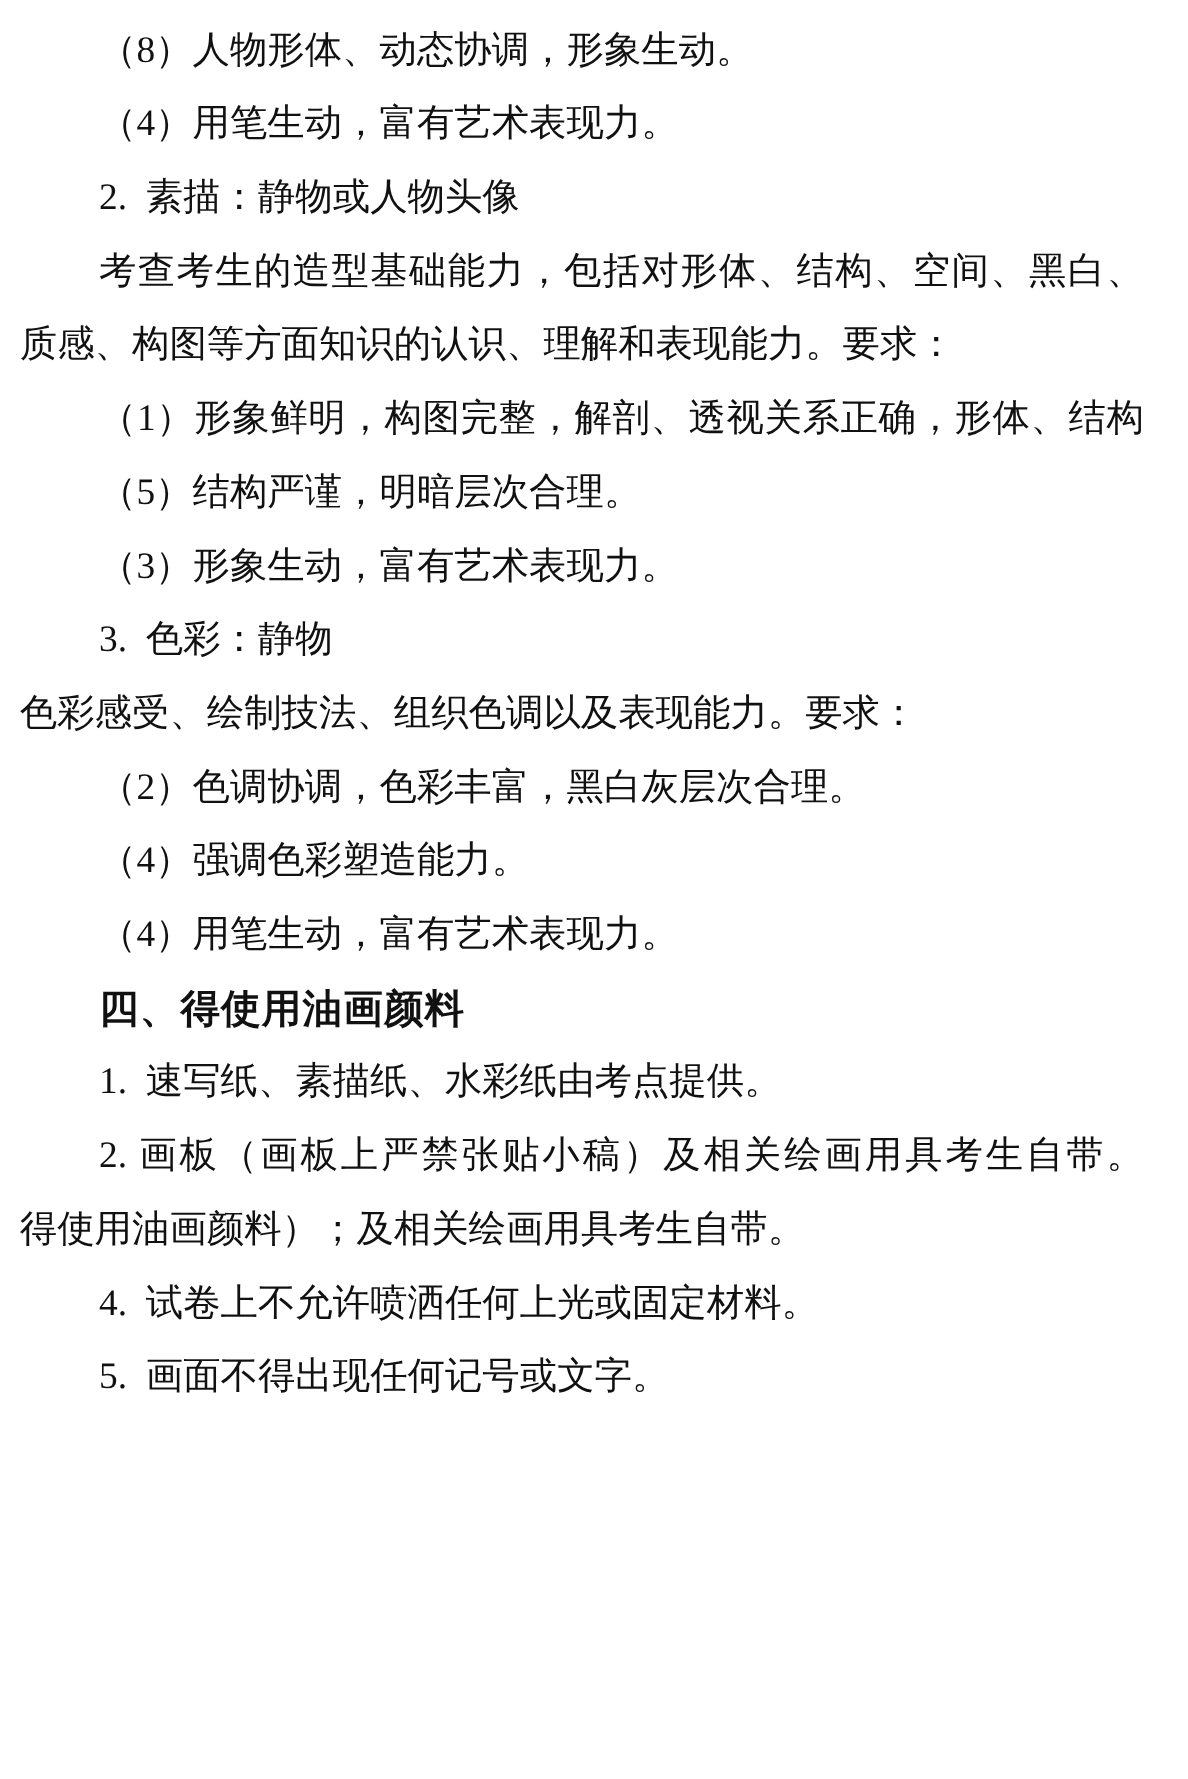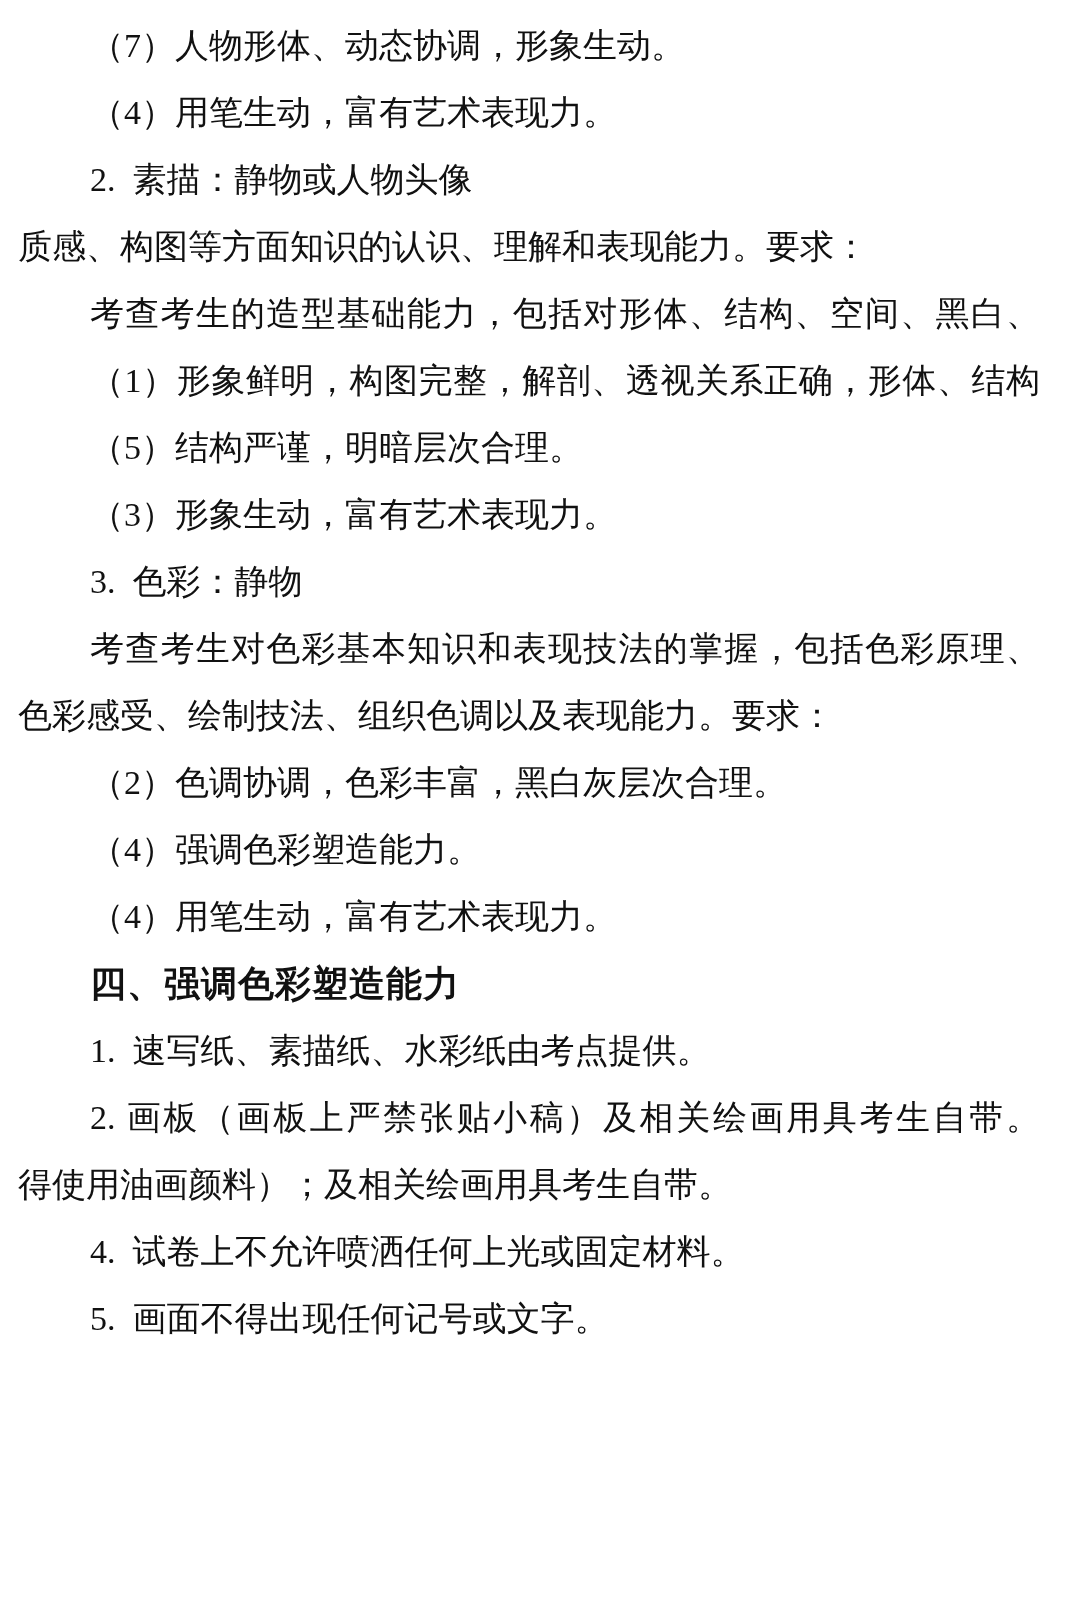--- a/index.html
+++ b/index.html
@@ -30,33 +30,32 @@
     font-family: "Liberation Sans", "DejaVu Sans", sans-serif;
     font-weight: 700;
     font-size: 36px;
     letter-spacing: 1px;
   }
 </style>
 </head>
 <body>
 
 <div class="page">
-  <div class="line indent">（7）人物形体、动态协调，形象生动。</div>
+  <div class="line indent">（8）人物形体、动态协调，形象生动。</div>
   <div class="line indent">（4）用笔生动，富有艺术表现力。</div>
   <div class="line indent">2.&nbsp; 素描：静物或人物头像</div>
+  <div class="line indent fill">考查考生的造型基础能力，包括对形体、结构、空间、黑白、</div>
   <div class="line">质感、构图等方面知识的认识、理解和表现能力。要求：</div>
-  <div class="line indent fill">考查考生的造型基础能力，包括对形体、结构、空间、黑白、</div>
   <div class="line indent fill">（1）形象鲜明，构图完整，解剖、透视关系正确，形体、结构</div>
   <div class="line indent">（5）结构严谨，明暗层次合理。</div>
   <div class="line indent">（3）形象生动，富有艺术表现力。</div>
   <div class="line indent">3.&nbsp; 色彩：静物</div>
-  <div class="line indent fill">考查考生对色彩基本知识和表现技法的掌握，包括色彩原理、</div>
   <div class="line">色彩感受、绘制技法、组织色调以及表现能力。要求：</div>
   <div class="line indent">（2）色调协调，色彩丰富，黑白灰层次合理。</div>
   <div class="line indent">（4）强调色彩塑造能力。</div>
   <div class="line indent">（4）用笔生动，富有艺术表现力。</div>
-  <div class="line indent heading">四、强调色彩塑造能力</div>
+  <div class="line indent heading">四、得使用油画颜料</div>
   <div class="line indent">1.&nbsp; 速写纸、素描纸、水彩纸由考点提供。</div>
   <div class="line indent fill">2.&nbsp;画板（画板上严禁张贴小稿）及相关绘画用具考生自带。</div>
   <div class="line">得使用油画颜料）；及相关绘画用具考生自带。</div>
   <div class="line indent">4.&nbsp; 试卷上不允许喷洒任何上光或固定材料。</div>
   <div class="line indent">5.&nbsp; 画面不得出现任何记号或文字。</div>
 </div>
 
 </body></html>

